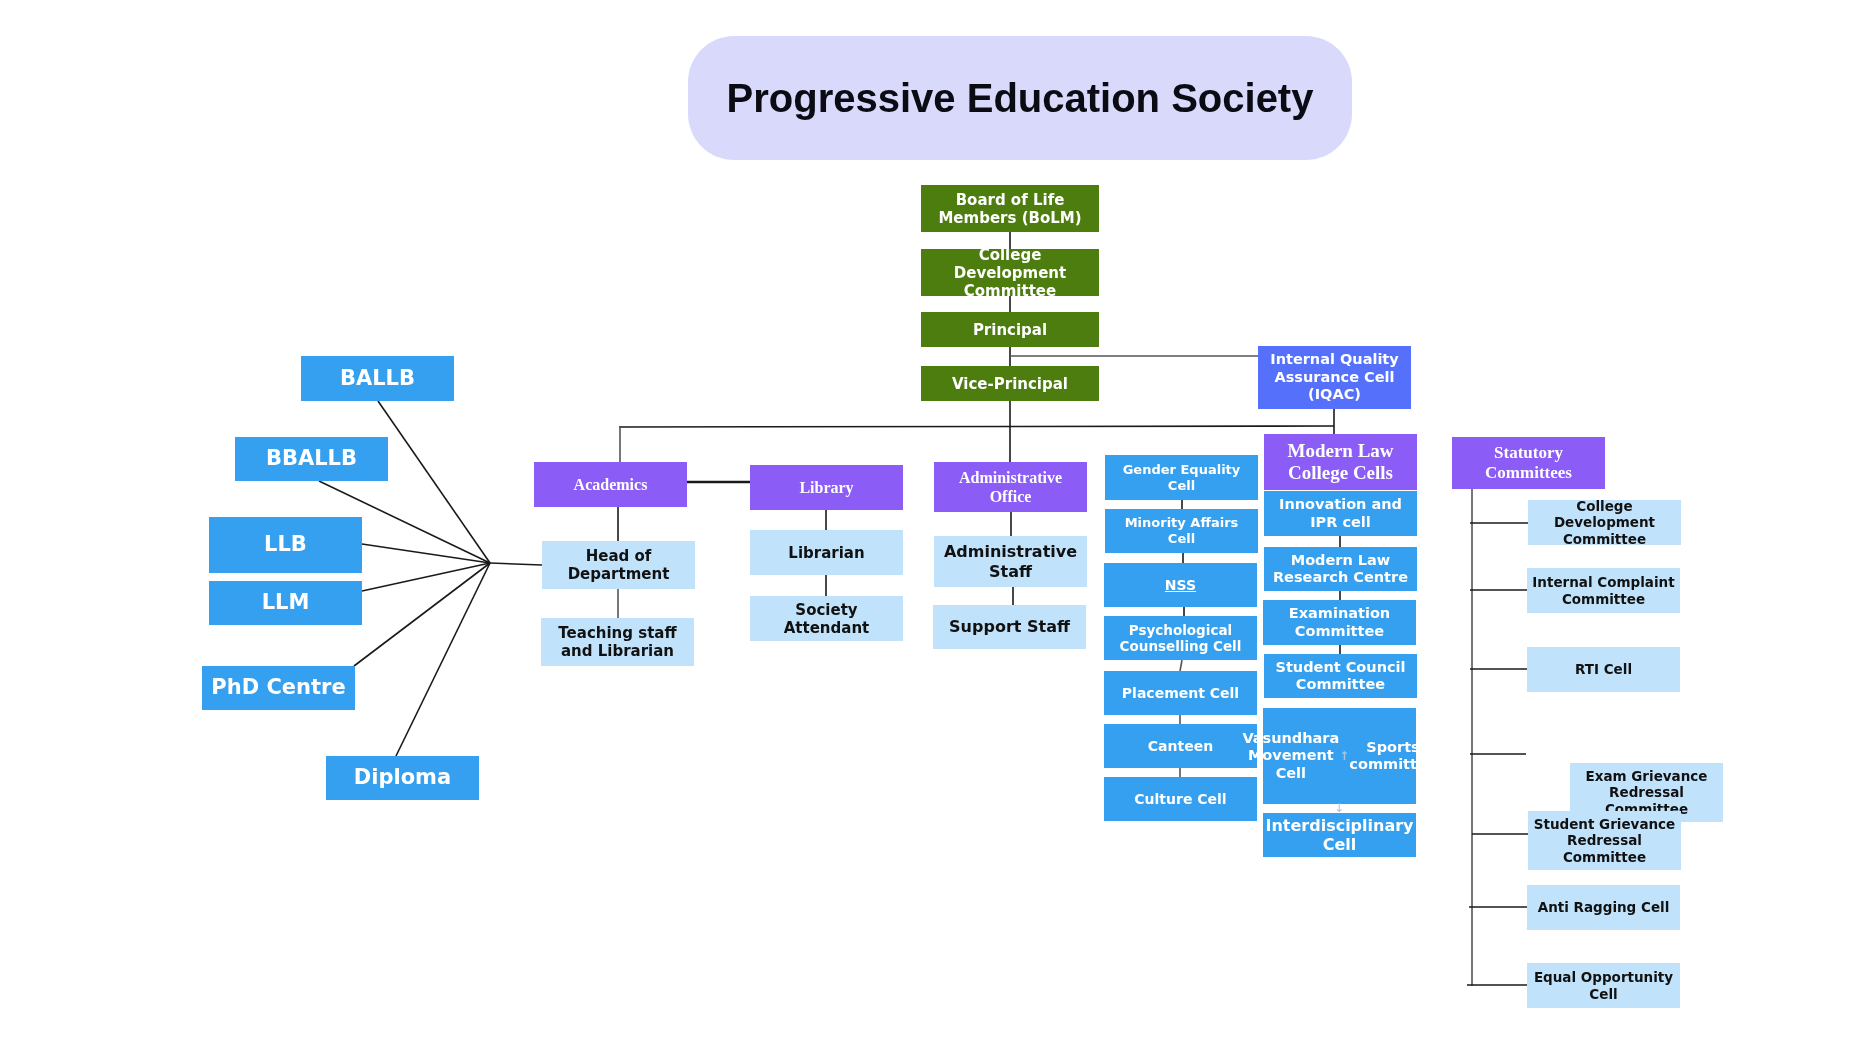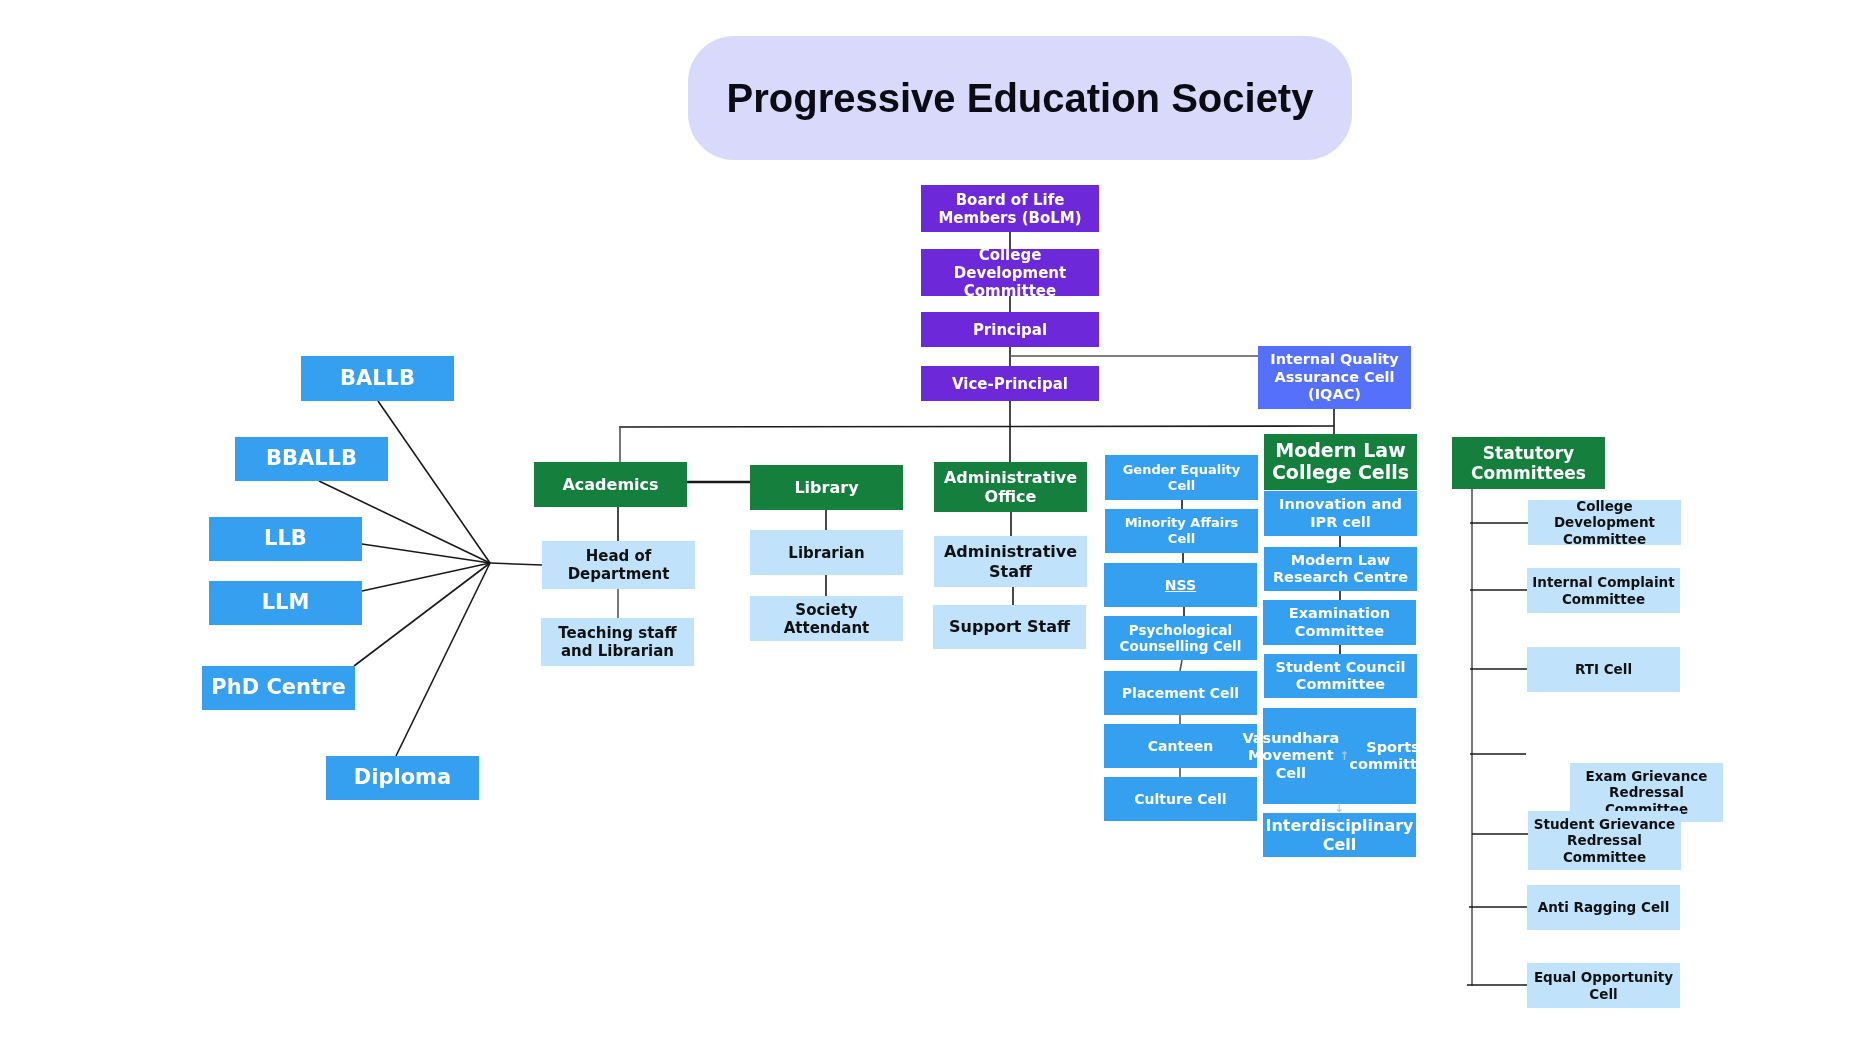--- a/index.html
+++ b/index.html
@@ -3,22 +3,22 @@
 <meta charset="utf-8">
 <style>
   html, body { margin: 0; padding: 0; background: #ffffff; }
   body { width: 1872px; height: 1043px; position: relative; overflow: hidden;
          font-family: "DejaVu Sans", "Liberation Sans", sans-serif; }
   #wires { position: absolute; left: 0; top: 0; width: 1872px; height: 1043px; pointer-events: none; }
   .box { position: absolute; display: flex; align-items: center; justify-content: center;
          text-align: center; box-sizing: border-box; padding: 2px 4px; line-height: 1.2; font-weight: bold; }
   .title { background: #d8d9fb; color: #0b0b14; border-radius: 46px; font-size: 40px; line-height: 1.45;
            font-family: "Liberation Sans", sans-serif; gap: 8px; }
-  .dg { background: #6d28d9; color: #ffffff; font-size: 15px; }
-  .lg { background: #15803d; color: #ffffff; font-size: 16px; }
+  .dg { background: #4d7c0f; color: #ffffff; font-size: 15px; }
+  .lg { background: #8b5cf6; color: #ffffff; font-size: 16px; font-family: Liberation Serif, serif; }
   .lg.big { font-size: 19px; line-height: 1.15; }
   .iq { background: #5571fb; color: #ffffff; font-size: 14.5px; }
   .bl { background: #36a0f0; color: #ffffff; font-size: 14px; }
   .bl.prog { font-size: 21px; }
   .pb { background: #c0e3fb; color: #111111; font-size: 15px; }
   .pb.sm { font-size: 13.5px; }
   .arrow { display: block; color: #a9c4e0; font-size: 12px; line-height: 1; margin: 4px 0; }
   .vs { flex-direction: row; }
 </style>
 </head>
@@ -93,21 +93,21 @@
 <div class="box iq" style="left:1258px;top:346px;width:153px;height:63px;">
   <span>Internal Quality Assurance Cell (IQAC)</span>
   </div>
 
 <div class="box bl prog" style="left:301px;top:356px;width:153px;height:45px;">
   <span>BALLB</span>
   </div>
 <div class="box bl prog" style="left:235px;top:437px;width:153px;height:44px;">
   <span>BBALLB</span>
   </div>
-<div class="box bl prog" style="left:209px;top:517px;width:153px;height:44px;">
+<div class="box bl prog" style="left:209px;top:517px;width:153px;height:56px;">
   <span>LLB</span>
   </div>
 <div class="box bl prog" style="left:209px;top:581px;width:153px;height:44px;">
   <span>LLM</span>
   </div>
 <div class="box bl prog" style="left:202px;top:666px;width:153px;height:44px;">
   <span>PhD Centre</span>
   </div>
 <div class="box bl prog" style="left:326px;top:756px;width:153px;height:44px;">
   <span>Diploma</span>

